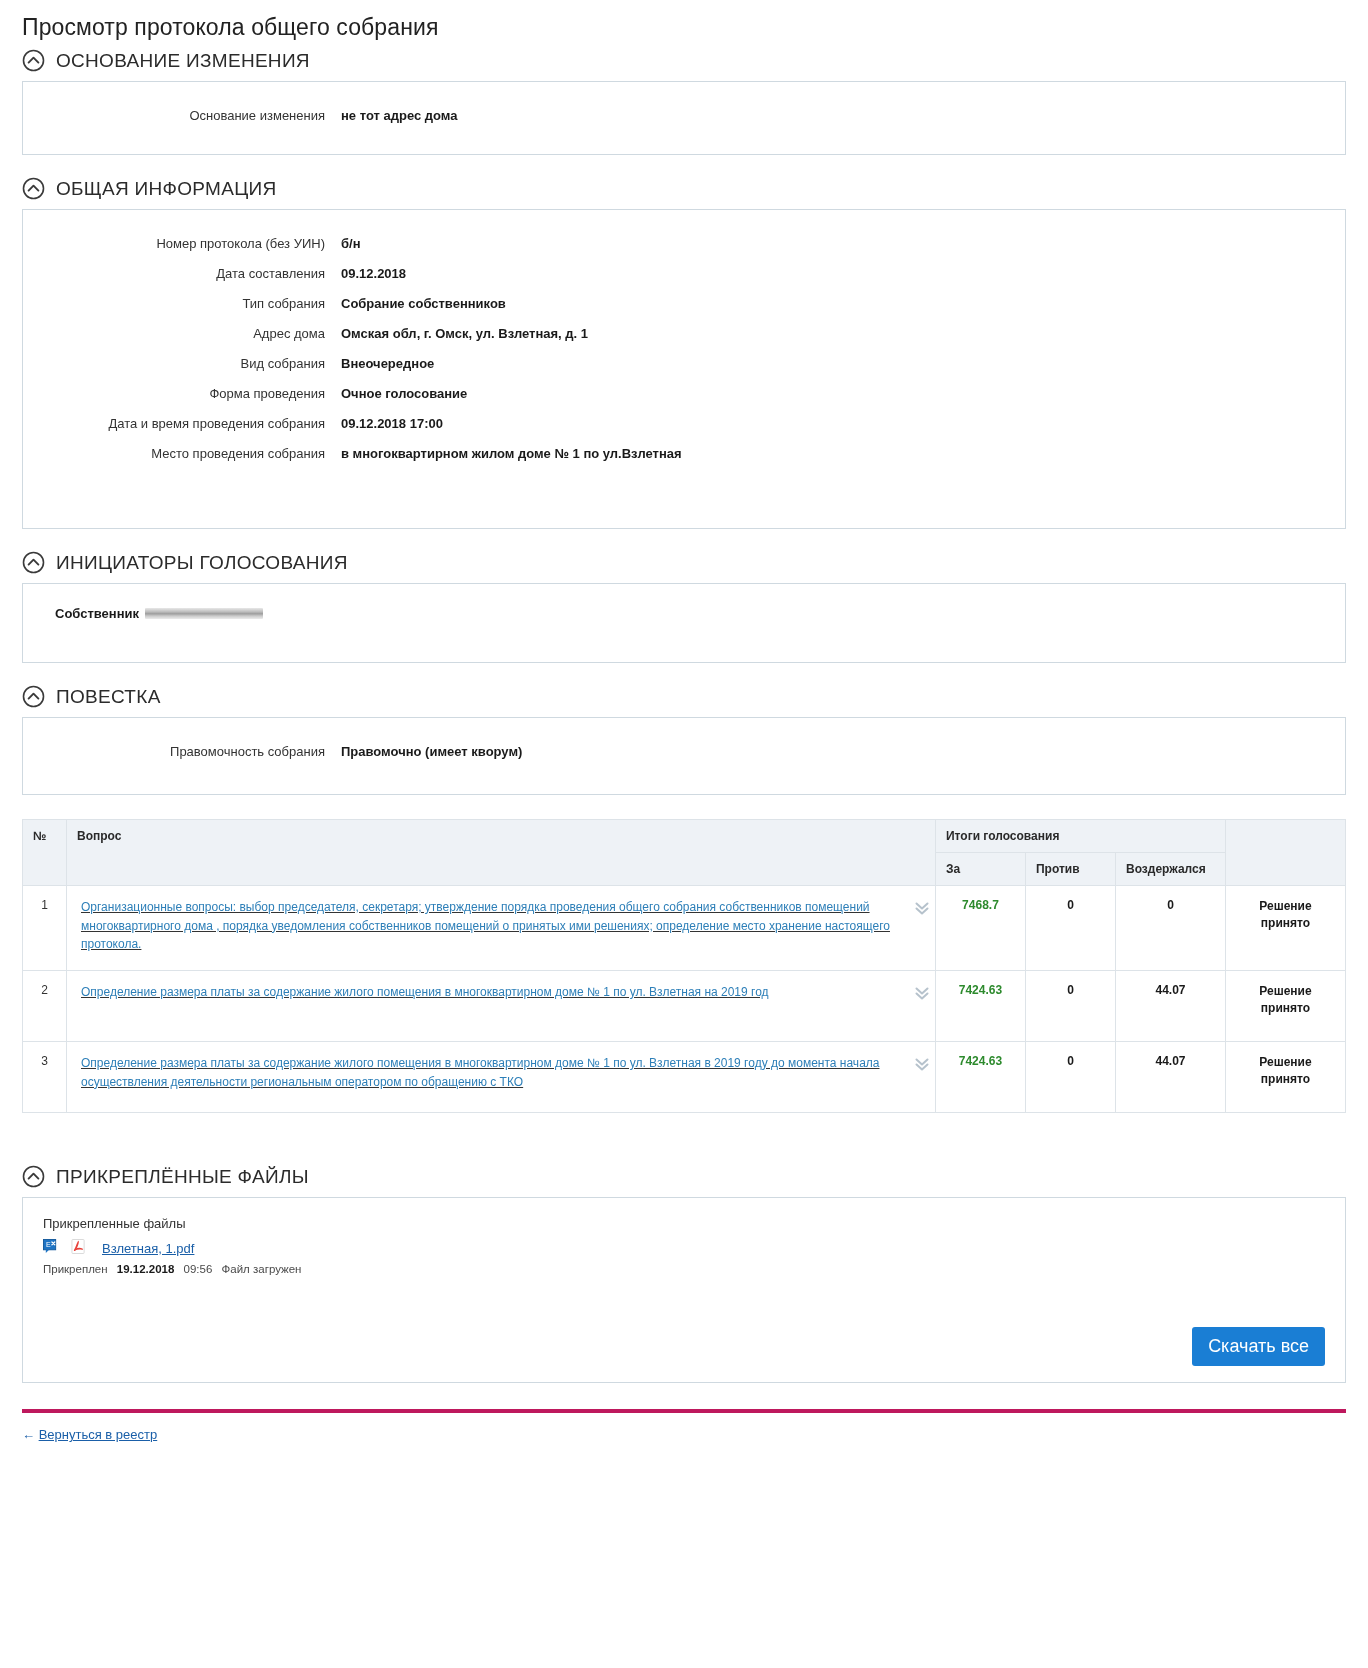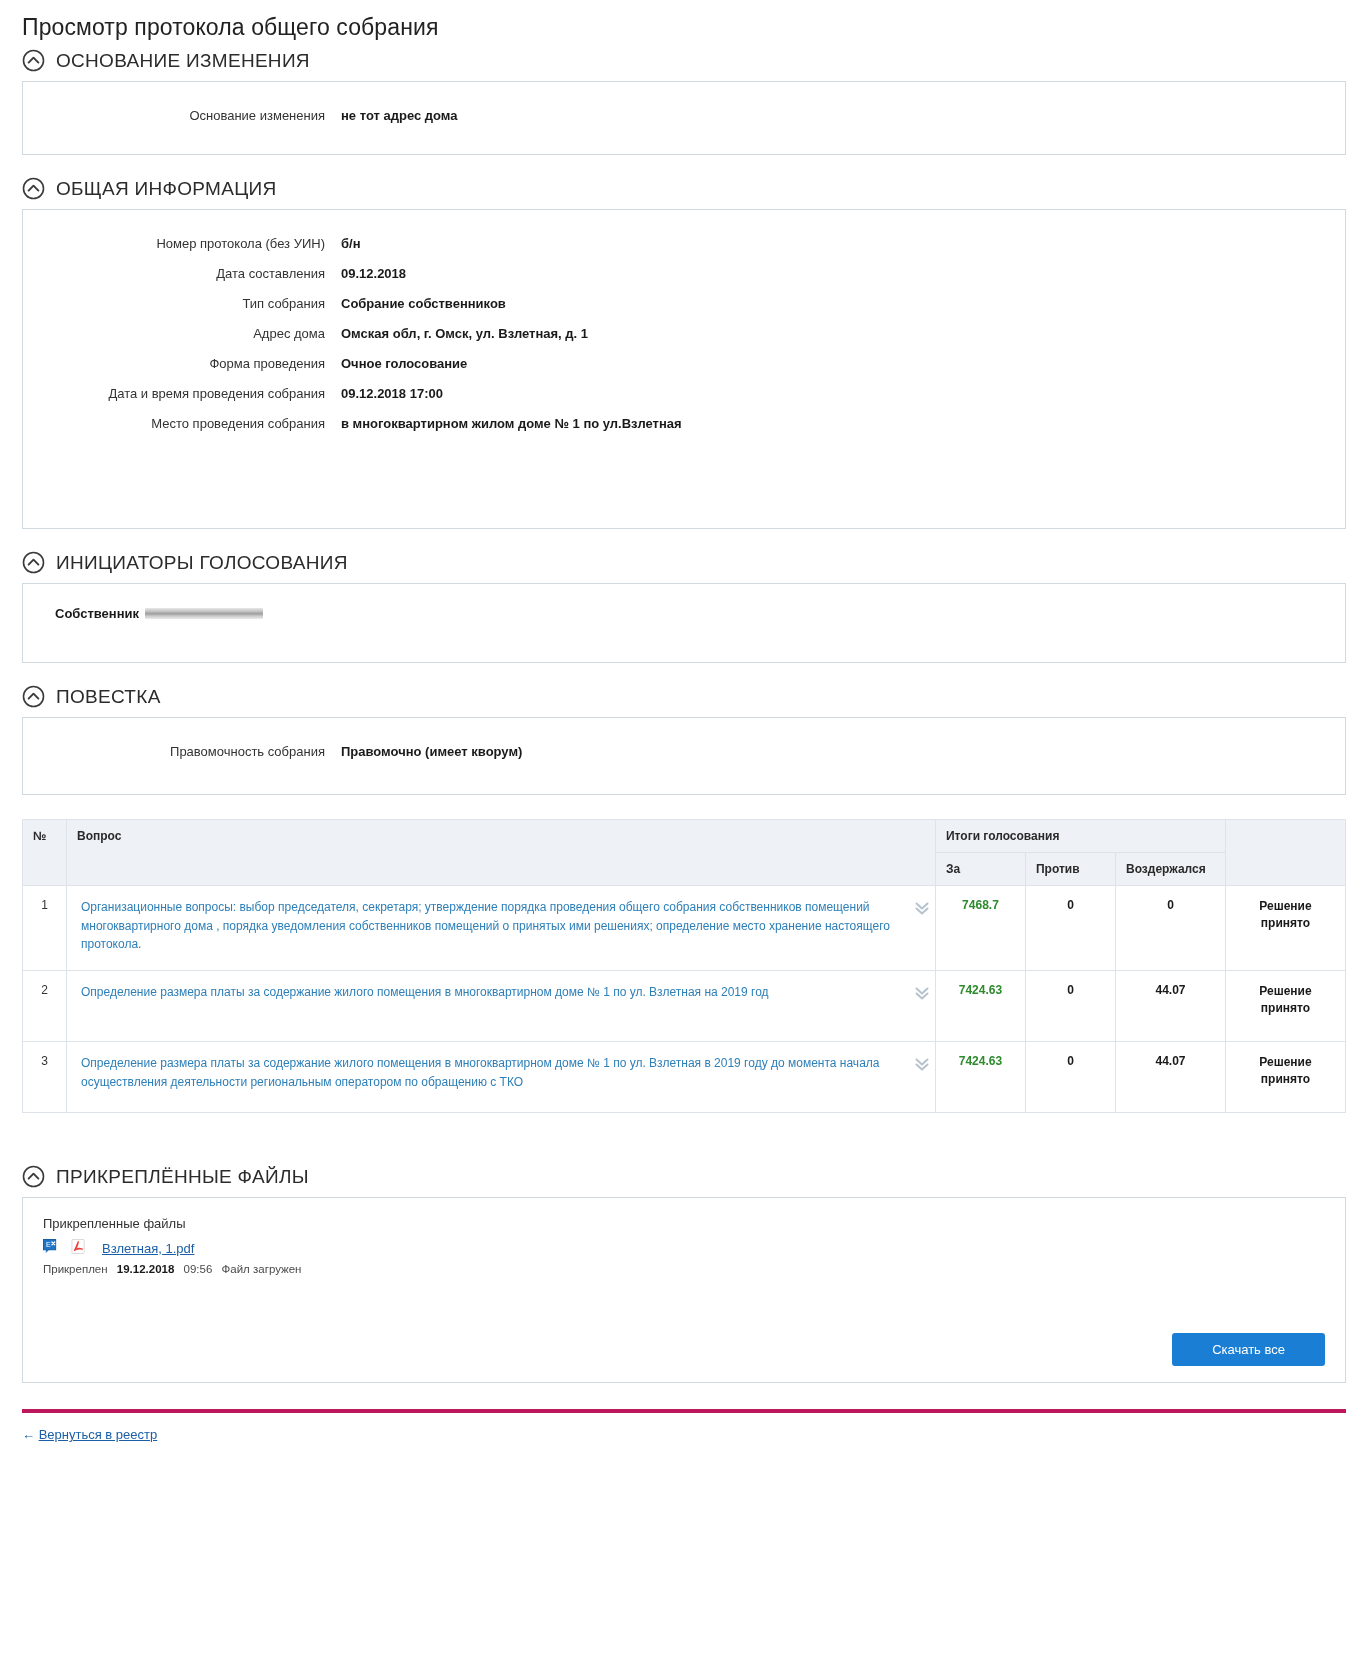--- a/index.html
+++ b/index.html
@@ -164,20 +164,21 @@
 
   td.cell-num {
     text-align: center;
     font-size: 12px;
     color: #333333;
     padding: 12px 4px;
   }
   td.cell-q {
     padding: 12px 4px 12px 14px;
     position: relative;
+    text-decoration: underline;
   }
   .q-inner {
     display: flex;
     align-items: flex-start;
     justify-content: space-between;
     gap: 8px;
   }
   .q-text {
     color: #2d7fb8;
     line-height: 1.55;
@@ -243,23 +244,23 @@
   .file-meta b { color: #1a1a1a; }
   .file-meta .sep { display: inline-block; width: 6px; }
   .btn-download {
     position: absolute;
     right: 20px;
     bottom: 16px;
     background: #1a7ed4;
     color: #ffffff;
     border: none;
     border-radius: 3px;
-    font-size: 13px;
+    font-size: 18px;
     font-family: "Liberation Sans", sans-serif;
-    padding: 9px 40px;
+    padding: 9px 16px;
     cursor: pointer;
   }
 
   
   .footer-sep {
     border-top: 4px solid #be185d;
     margin-top: 26px;
     padding-top: 12px;
   }
   .back-link {
@@ -313,20 +314,24 @@
       <div class="field-label">Дата составления</div>
       <div class="field-value">09.12.2018</div>
     </div>
     <div class="field-row">
       <div class="field-label">Тип собрания</div>
       <div class="field-value">Собрание собственников</div>
     </div>
     <div class="field-row">
       <div class="field-label">Адрес дома</div>
       <div class="field-value">Омская обл, г. Омск, ул. Взлетная, д. 1</div>
+    </div>
+    <div class="field-row">
+      <div class="field-label">Вид собрания</div>
+      <div class="field-value">Внеочередное</div>
     </div>
     <div class="field-row">
       <div class="field-label">Форма проведения</div>
       <div class="field-value">Очное голосование</div>
     </div>
     <div class="field-row">
       <div class="field-label">Дата и время проведения собрания</div>
       <div class="field-value">09.12.2018 17:00</div>
     </div>
     <div class="field-row">

